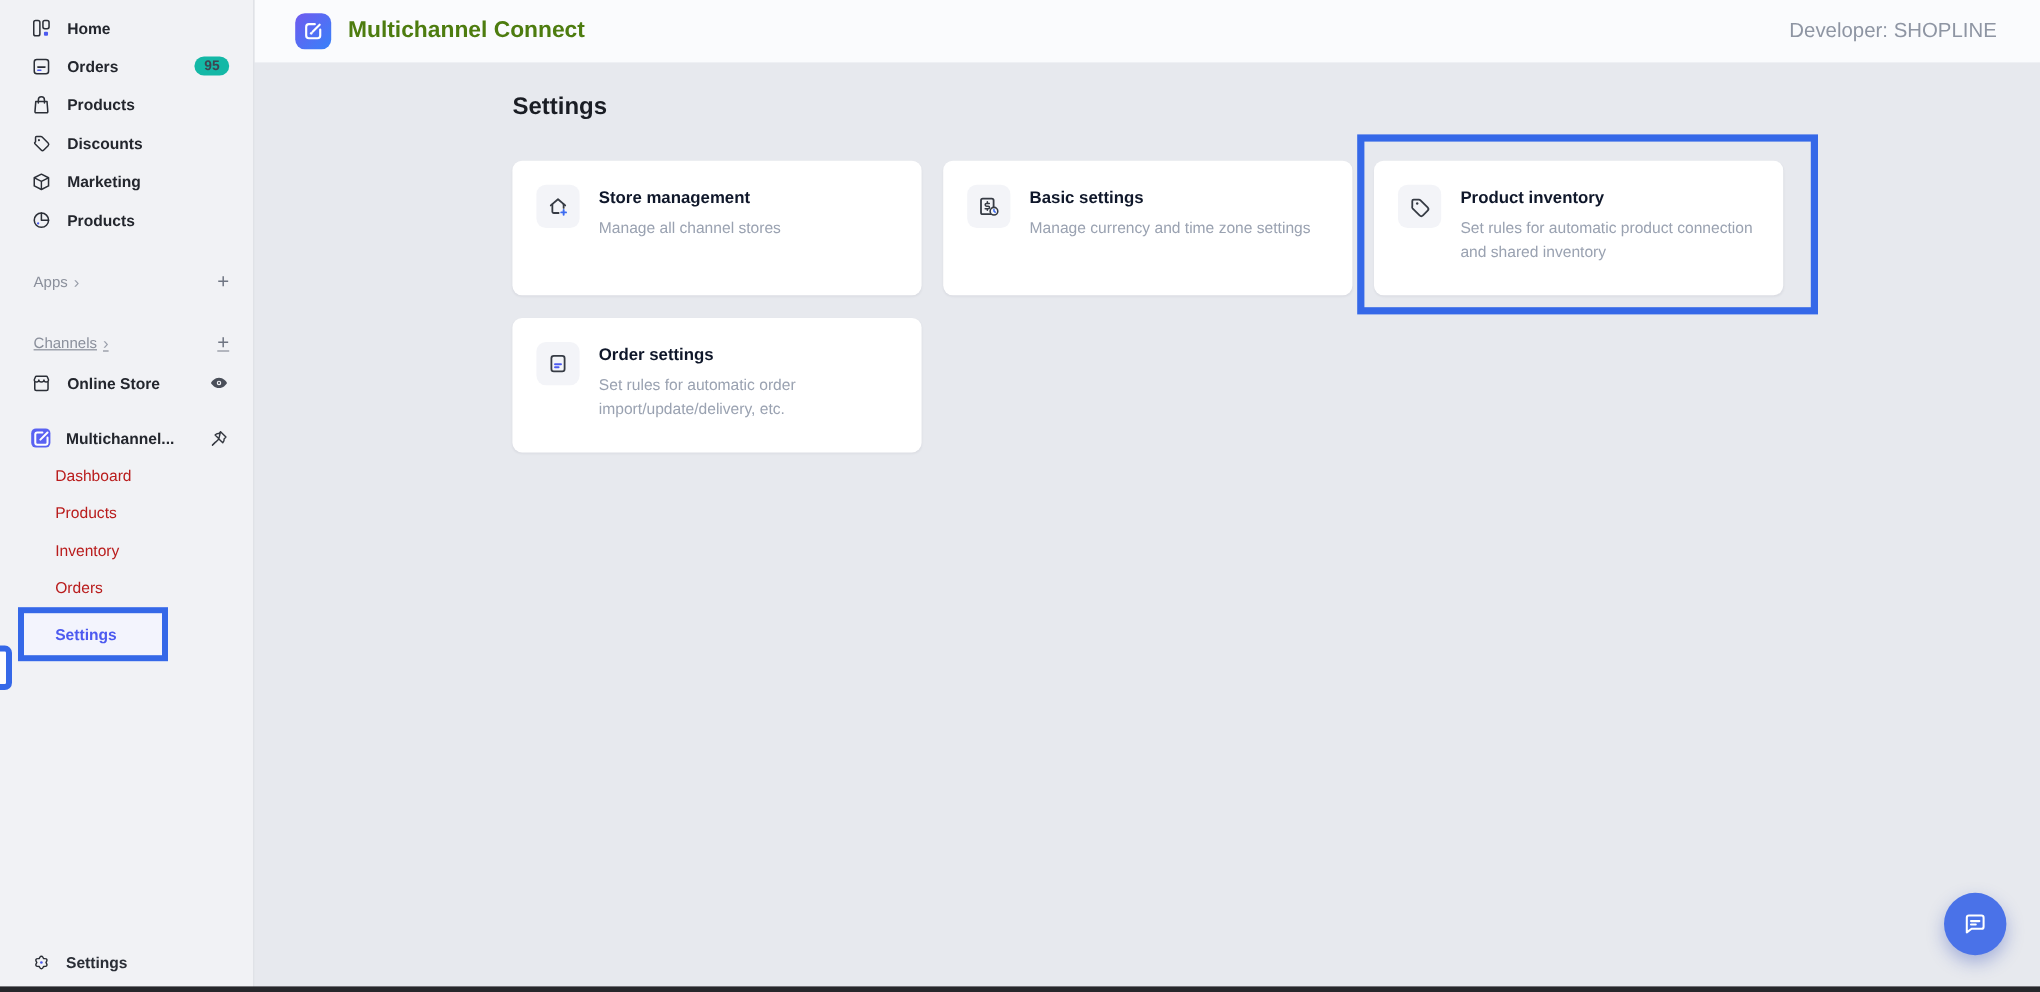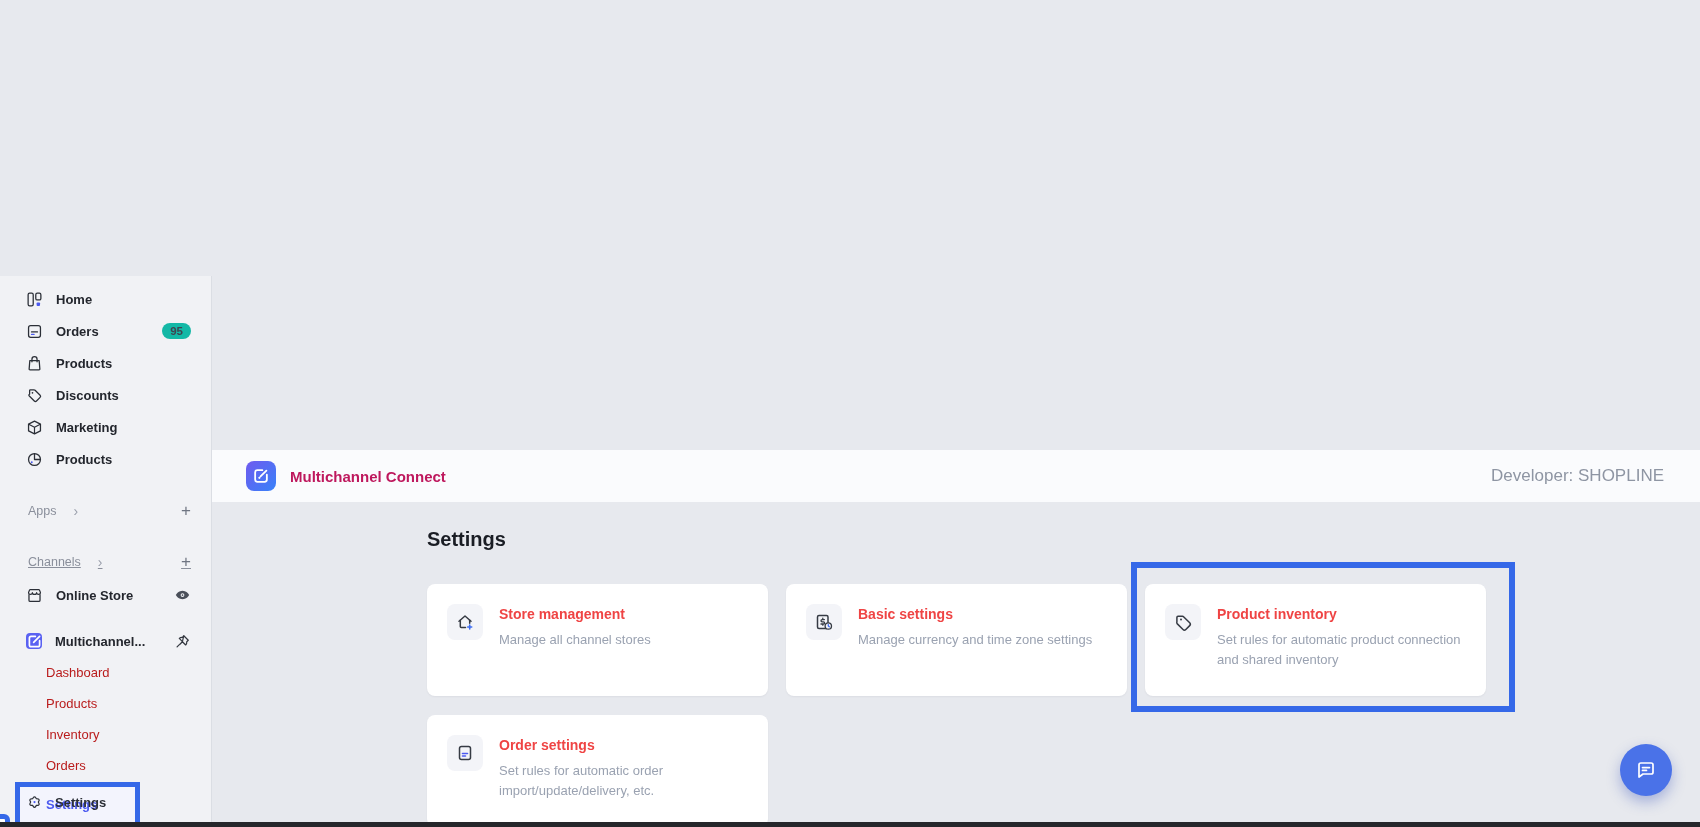--- a/index.html
+++ b/index.html
@@ -1,52 +1,52 @@
 <!DOCTYPE html>
 <html><head>
 <meta charset="utf-8">
 <style>
   html,body{margin:0;padding:0;}
   body{font-family:"Liberation Sans",sans-serif;-webkit-font-smoothing:antialiased;}
-  .app{width:1700px;height:827px;position:relative;display:flex;background:#e7e9ee;overflow:hidden;align-items:flex-end;}
+  .app{width:1700px;height:827px;position:relative;display:flex;background:#e7e9ee;overflow:hidden;}
 
   
   .sidebar{width:212px;background:#f1f2f5;border-right:1px solid #dbdee4;position:relative;flex-shrink:0;box-sizing:border-box;padding-top:7px;}
   .nav-item{height:32px;display:flex;align-items:center;padding:0 20px 0 26px;gap:13px;font-size:13px;font-weight:600;color:#23262d;cursor:pointer;}
   .nav-item svg{width:17px;height:17px;flex-shrink:0;}
   .badge{margin-left:auto;background:#14b8a6;color:#3f4450;border-radius:10px;font-size:11.5px;font-weight:600;padding:2px 8px;}
-  .section-head{display:flex;align-items:center;padding:0 20px 0 28px;height:32px;color:#8a8f9b;font-size:12.5px;gap:17px;cursor:pointer;}
+  .section-head{display:flex;align-items:center;padding:0 20px 0 28px;height:32px;color:#8a8f9b;font-size:12.5px;gap:5px;cursor:pointer;}
   .section-head .chev{font-size:14px;line-height:1;color:#9a9fab;}
   .section-head .plus{margin-left:auto;font-size:17px;font-weight:400;color:#6f7582;cursor:pointer;}
   .mt-apps{margin-top:20px;}
   .mt-channels{margin-top:19px;text-decoration:underline;}
   .row-right{margin-left:auto;display:flex;align-items:center;}
   .mt-store{margin-top:1px;}
   .mt-mc{margin-top:14px;}
   .subnav-item{height:31px;display:flex;align-items:center;padding-left:46px;font-size:13px;color:#b91c1c;cursor:pointer;}
   .mini-app{width:16px;height:16px;border-radius:4px;background:#5a62f2;display:flex;align-items:center;justify-content:center;flex-shrink:0;}
   .active-wrap{margin:1px 0 0 15px;width:125px;height:45px;border:5px solid #3568e8;background:#f3f4fd;box-sizing:border-box;display:flex;align-items:center;cursor:pointer;}
   .active-wrap .label{padding-left:26px;color:#4c5af0;font-weight:600;font-size:13px;}
   .edge-pill{position:absolute;left:-8px;top:538px;width:18px;height:37px;border:5px solid #3568e8;border-radius:6px;background:#fdfdfe;box-sizing:border-box;}
   .sidebar-footer{position:absolute;left:26px;bottom:16px;display:flex;align-items:center;gap:12px;font-size:13px;font-weight:600;color:#2a2e36;cursor:pointer;}
 
   
   .content{flex:1;display:flex;flex-direction:column;min-width:0;}
   .topbar{height:52px;background:#fafbfd;display:flex;align-items:center;padding:0 36px 0 34px;flex-shrink:0;}
   .app-badge{width:30px;height:30px;border-radius:8px;background:linear-gradient(135deg,#6a5ef0 10%,#3d7ef8 90%);display:flex;align-items:center;justify-content:center;flex-shrink:0;}
-  .topbar-title{margin-left:14px;font-size:15px;font-weight:700;color:#be185d;}
+  .topbar-title{margin-left:14px;font-size:19px;font-weight:700;color:#4d7c0f;}
   .topbar-right{margin-left:auto;font-size:17px;color:#8e95a3;}
 
   .main{flex:1;padding:26px 0 0 215px;position:relative;}
   .page-title{font-size:20px;font-weight:700;color:#1a1d24;margin:0 0 33px;}
   .cards{display:grid;grid-template-columns:repeat(3,341px);gap:19px 18px;}
   .card{position:relative;background:#fff;border-radius:8px;padding:20px;box-sizing:border-box;min-height:112px;display:flex;align-items:flex-start;gap:16px;cursor:pointer;box-shadow:0 1px 2px rgba(20,24,40,.05);}
   .icon-box{width:36px;height:36px;border-radius:8px;background:#f3f4f8;display:flex;align-items:center;justify-content:center;flex-shrink:0;}
   .card-body{padding-top:2px;min-width:0;}
-  .card-title{font-size:14px;font-weight:600;color:#ef4444;margin:0 0 8px;}
+  .card-title{font-size:14px;font-weight:600;color:#0f172a;margin:0 0 8px;}
   .card-desc{font-size:13px;color:#9aa2b1;line-height:1.5;margin:0;}
   .hl-border{position:absolute;top:-22px;left:-14px;right:-29px;bottom:-16px;border:6px solid #3568e8;pointer-events:none;}
 
   .fab{position:absolute;right:28px;bottom:31px;width:52px;height:52px;border-radius:50%;background:#4a72e8;display:flex;align-items:center;justify-content:center;box-shadow:0 6px 14px rgba(40,70,180,.35);cursor:pointer;}
   .bottom-strip{position:absolute;left:0;right:0;bottom:0;height:5px;background:#26272b;}
 </style>
 </head>
 <body>
 
 <div class="app">

